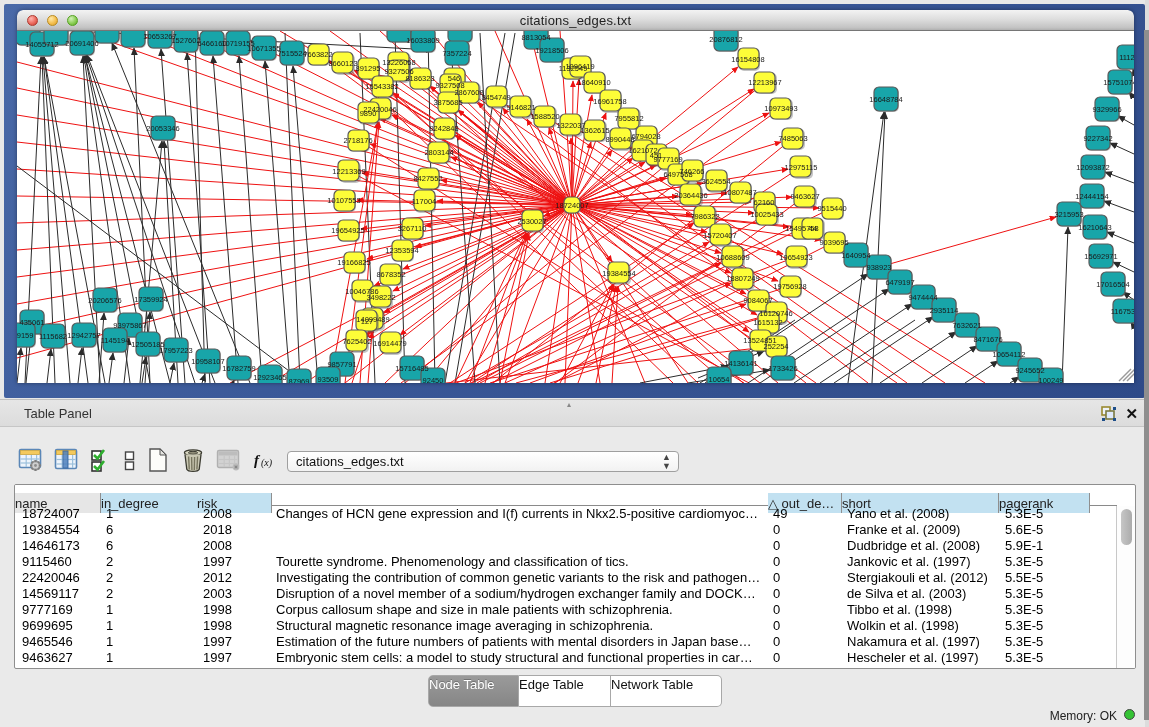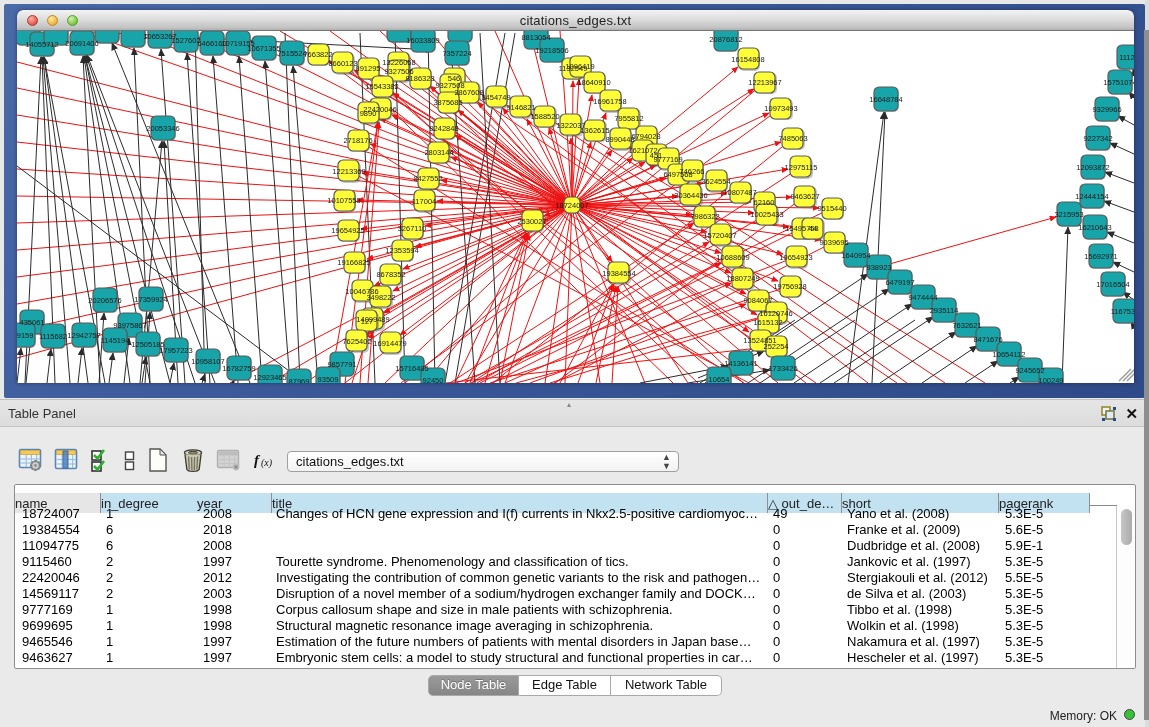--- a/index.html
+++ b/index.html
@@ -5,35 +5,35 @@
 #app{position:relative;width:1149px;height:727px;background:#e8e8e8}
 #frame{position:absolute;left:4px;top:4px;width:1141px;height:394px;background:linear-gradient(135deg,#4a6aa8 0%,#3a5898 45%,#2e4a88 100%);border-radius:2px}
 #win{position:absolute;left:13px;top:6px;width:1117px;height:373px;border-radius:6px 6px 0 0;overflow:hidden;box-shadow:0 0 4px rgba(0,0,0,.4)}
 #titlebar{position:relative;height:21px;background:linear-gradient(#f3f3f3,#dedede 45%,#c3c3c3 88%,#b0b0b0);border-bottom:1px solid #767676;border-radius:6px 6px 0 0}
 #titlebar .tl{position:absolute;top:5px;width:11px;height:11px;border-radius:50%;}
 #title{position:absolute;width:100%;text-align:center;top:3px;font-size:13px;color:#222;letter-spacing:.2px}
 #canvas{position:relative;width:1117px;height:352px;background:#fff}
 #rightstrip{position:absolute;left:1145px;top:0;width:4px;height:727px;background:#dcdcdc;z-index:4}
 #rs2{position:absolute;left:1144px;top:30px;width:5px;height:690px;background:#8e8e8e;z-index:5}
 #tphead{position:absolute;left:0;top:399px;width:1149px;height:28px;background:linear-gradient(#e6e6e6,#dcdcdc);border-top:1px solid #c0c0c0;border-bottom:1px solid #c6c6c6;}
-#tphead .t{position:absolute;left:8px;top:6px;font-size:13px;color:#333}
+#tphead .t{position:absolute;left:24px;top:6px;font-size:13px;color:#333}
 #panel{position:absolute;left:0;top:427px;width:1149px;height:300px;background:#eaeaea}
 #toolbar{position:absolute;left:18px;top:18px;height:30px;display:flex;align-items:center;gap:10px}
 #combo{position:absolute;left:287px;top:24px;width:392px;height:21px;background:linear-gradient(#ffffff,#f2f2f2);border:1px solid #9f9f9f;border-radius:4px;font-size:13px;color:#111;padding:2px 8px}
 #combo .arr{position:absolute;right:7px;top:1px;font-size:9px;color:#444;line-height:9px}
 #tblpane{position:absolute;left:14px;top:57px;width:1122px;height:185px;background:#fff;border:1px solid #8e8e8e;border-radius:2px;overflow:hidden}
 .thead{position:absolute;left:0;top:0;width:1102px;height:21px;background:#fff;border-bottom:1px solid #8a8a8a}
 .th{position:absolute;top:8px;height:20px;font-size:13px;color:#222;text-align:left;line-height:21px;border-right:1px solid #8f8f8f;background:#c2e1f1}
 .th.g{background:#e6e6e6}
 .tr{position:absolute;left:0;width:1102px;height:16px}
 .tr .c{position:absolute;top:0;font-size:13px;color:#000;white-space:nowrap;line-height:16px}
 #vsb{position:absolute;right:0;top:21px;width:19px;height:163px;background:#fdfdfd;border-left:1px solid #c8c8c8}
 #vsbthumb{position:absolute;left:3.5px;top:3px;width:11px;height:36px;background:linear-gradient(90deg,#c6c6c6,#ababab);border-radius:6px}
 #segs{position:absolute;left:428px;top:248px;height:19px;display:flex;font-size:13px}
-.seg{height:21px;line-height:18px;text-align:center;background:#fff;border:1px solid #a8a8a8;border-left:none;color:#111;box-sizing:border-box}
+.seg{height:32px;line-height:18px;background:#fff;border:1px solid #a8a8a8;border-left:none;color:#111;box-sizing:border-box}
 .seg.first{border-left:1px solid #a8a8a8;border-radius:5px 0 0 5px}
 .seg.last{border-radius:0 5px 5px 0}
 .seg.on{background:linear-gradient(#9a9a9a,#868686);color:#fff;text-shadow:0 -1px 0 rgba(0,0,0,.25)}
 #mem{position:absolute;right:32px;top:282px;font-size:12px;color:#222}
 #memdot{position:absolute;right:14px;top:282px;width:11px;height:11px;border-radius:50%;background:#35c335;border:1.5px solid #444}
 #flicon{position:absolute;right:32px;top:6px;width:16px;height:16px}
 #xicon{position:absolute;right:11px;top:5px;font-size:15px;font-weight:bold;color:#111}
 </style></head><body>
 <div id="app">
     <div id="frame">
@@ -799,22 +799,21 @@
         <svg width="26" height="26" viewBox="0 0 26 26">
           <text x="2" y="18" font-family="Liberation Serif, serif" font-style="italic" font-weight="bold" font-size="15" fill="#111">f</text>
           <text x="9" y="19" font-family="Liberation Serif, serif" font-style="italic" font-size="10" fill="#111">(x)</text>
         </svg>
       </div>
       <div id="combo">citations_edges.txt<div class="arr">▲<br>▼</div></div>
       <div id="tblpane">
         <div class="thead">
           <div class="th g" style="left:0px;width:86px">name</div>
           <div class="th b" style="left:86px;width:120px">in_degree</div>
-          <div class="th b" style="left:182px;width:75px">year</div>
-          <div class="th b" style="left:257px;width:496px">title</div>
+          <div class="th b" style="left:182px;width:75px">risk</div>
           <div class="th b" style="left:753px;width:74px">△ out_de…</div>
           <div class="th b" style="left:827px;width:157px">short</div>
           <div class="th b" style="left:984px;width:91px">pagerank</div>
         </div>
         <div class="tr" style="top:21px">
           <span class="c" style="left:7px">18724007</span>
           <span class="c" style="left:91px">1</span>
           <span class="c" style="left:188px">2008</span>
           <span class="c" style="left:261px">Changes of HCN gene expression and I(f) currents in Nkx2.5-positive cardiomyoc…</span>
           <span class="c" style="left:758px">49</span>
@@ -823,21 +822,21 @@
         </div>
         <div class="tr" style="top:37px">
           <span class="c" style="left:7px">19384554</span>
           <span class="c" style="left:91px">6</span>
           <span class="c" style="left:188px">2018</span>
           <span class="c" style="left:758px">0</span>
           <span class="c" style="left:832px">Franke et al. (2009)</span>
           <span class="c" style="left:990px">5.6E-5</span>
         </div>
         <div class="tr" style="top:53px">
-          <span class="c" style="left:7px">11094775</span>
+          <span class="c" style="left:7px">14646173</span>
           <span class="c" style="left:91px">6</span>
           <span class="c" style="left:188px">2008</span>
           <span class="c" style="left:758px">0</span>
           <span class="c" style="left:832px">Dudbridge et al. (2008)</span>
           <span class="c" style="left:990px">5.9E-1</span>
         </div>
         <div class="tr" style="top:69px">
           <span class="c" style="left:7px">9115460</span>
           <span class="c" style="left:91px">2</span>
           <span class="c" style="left:188px">1997</span>

